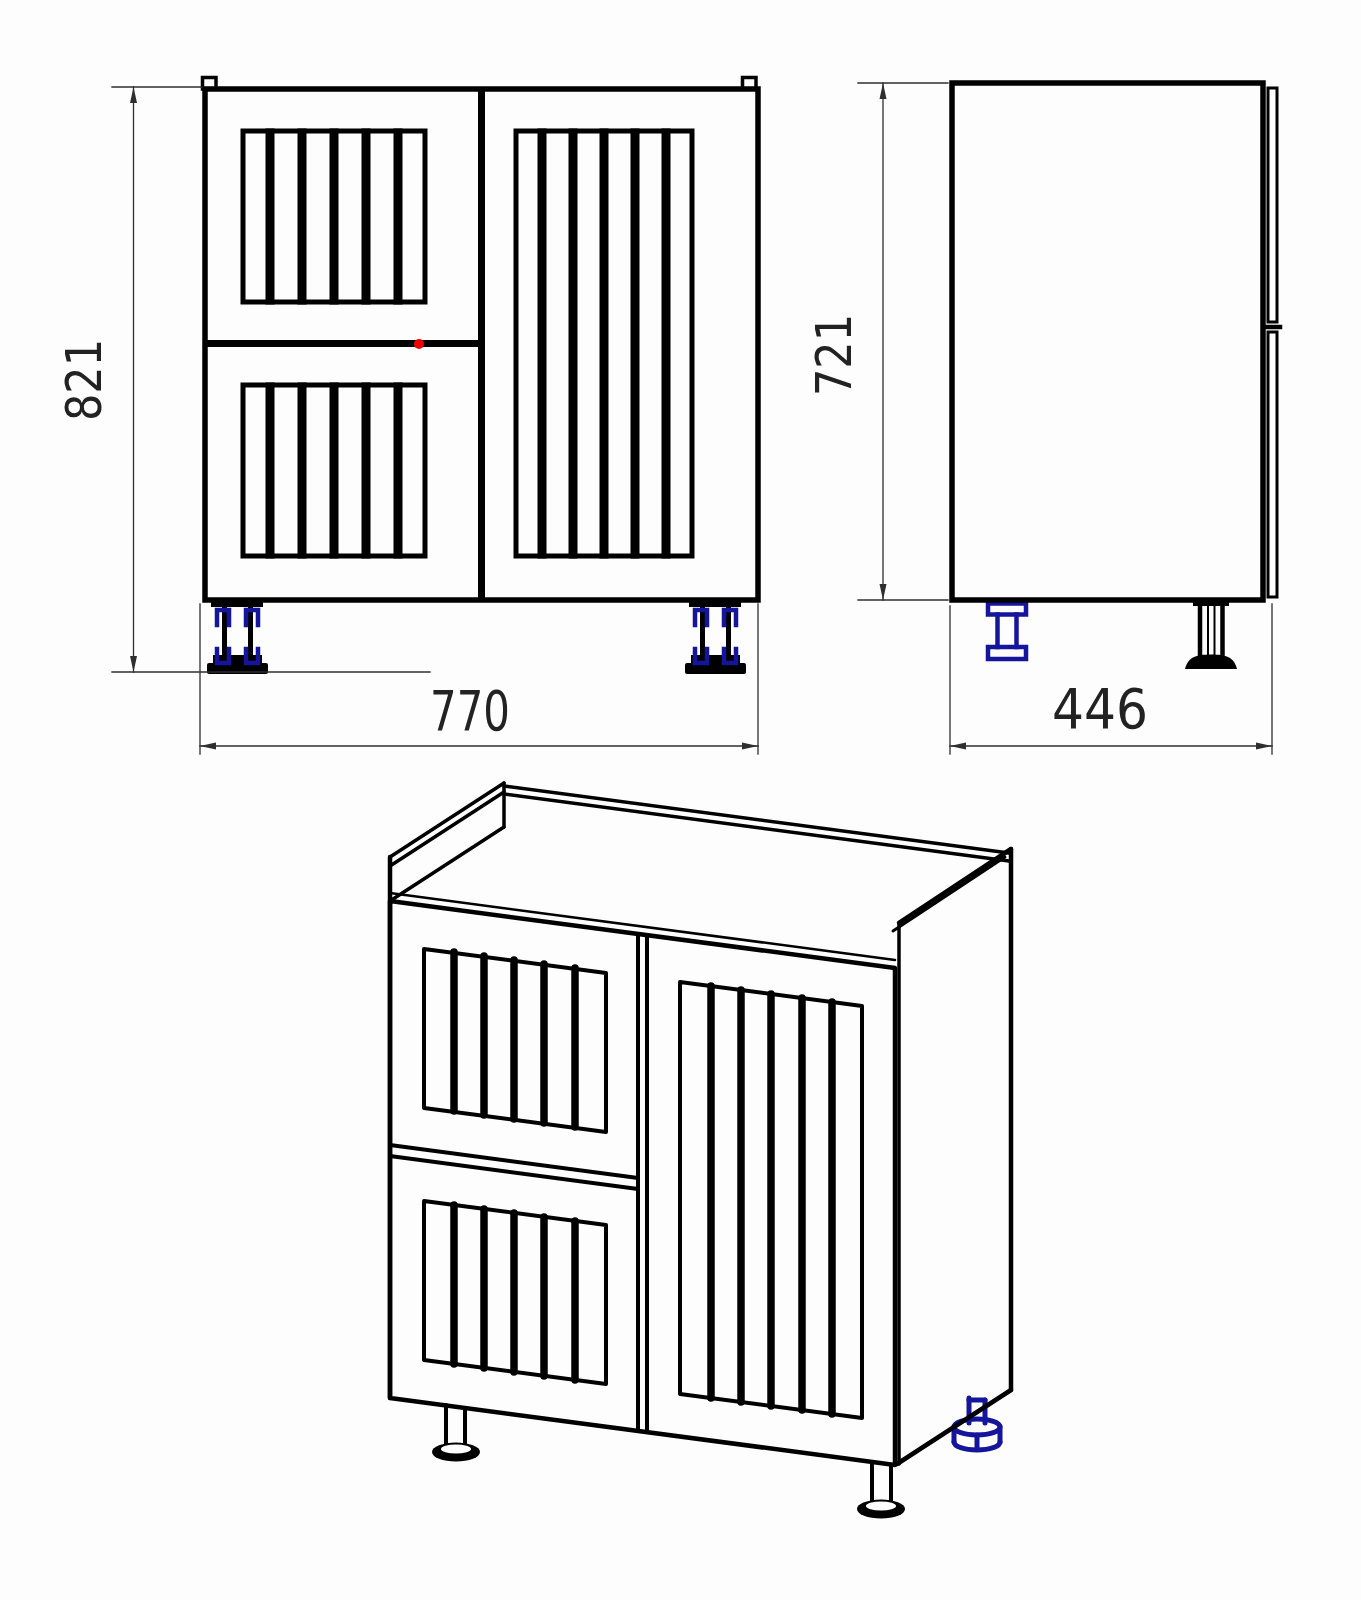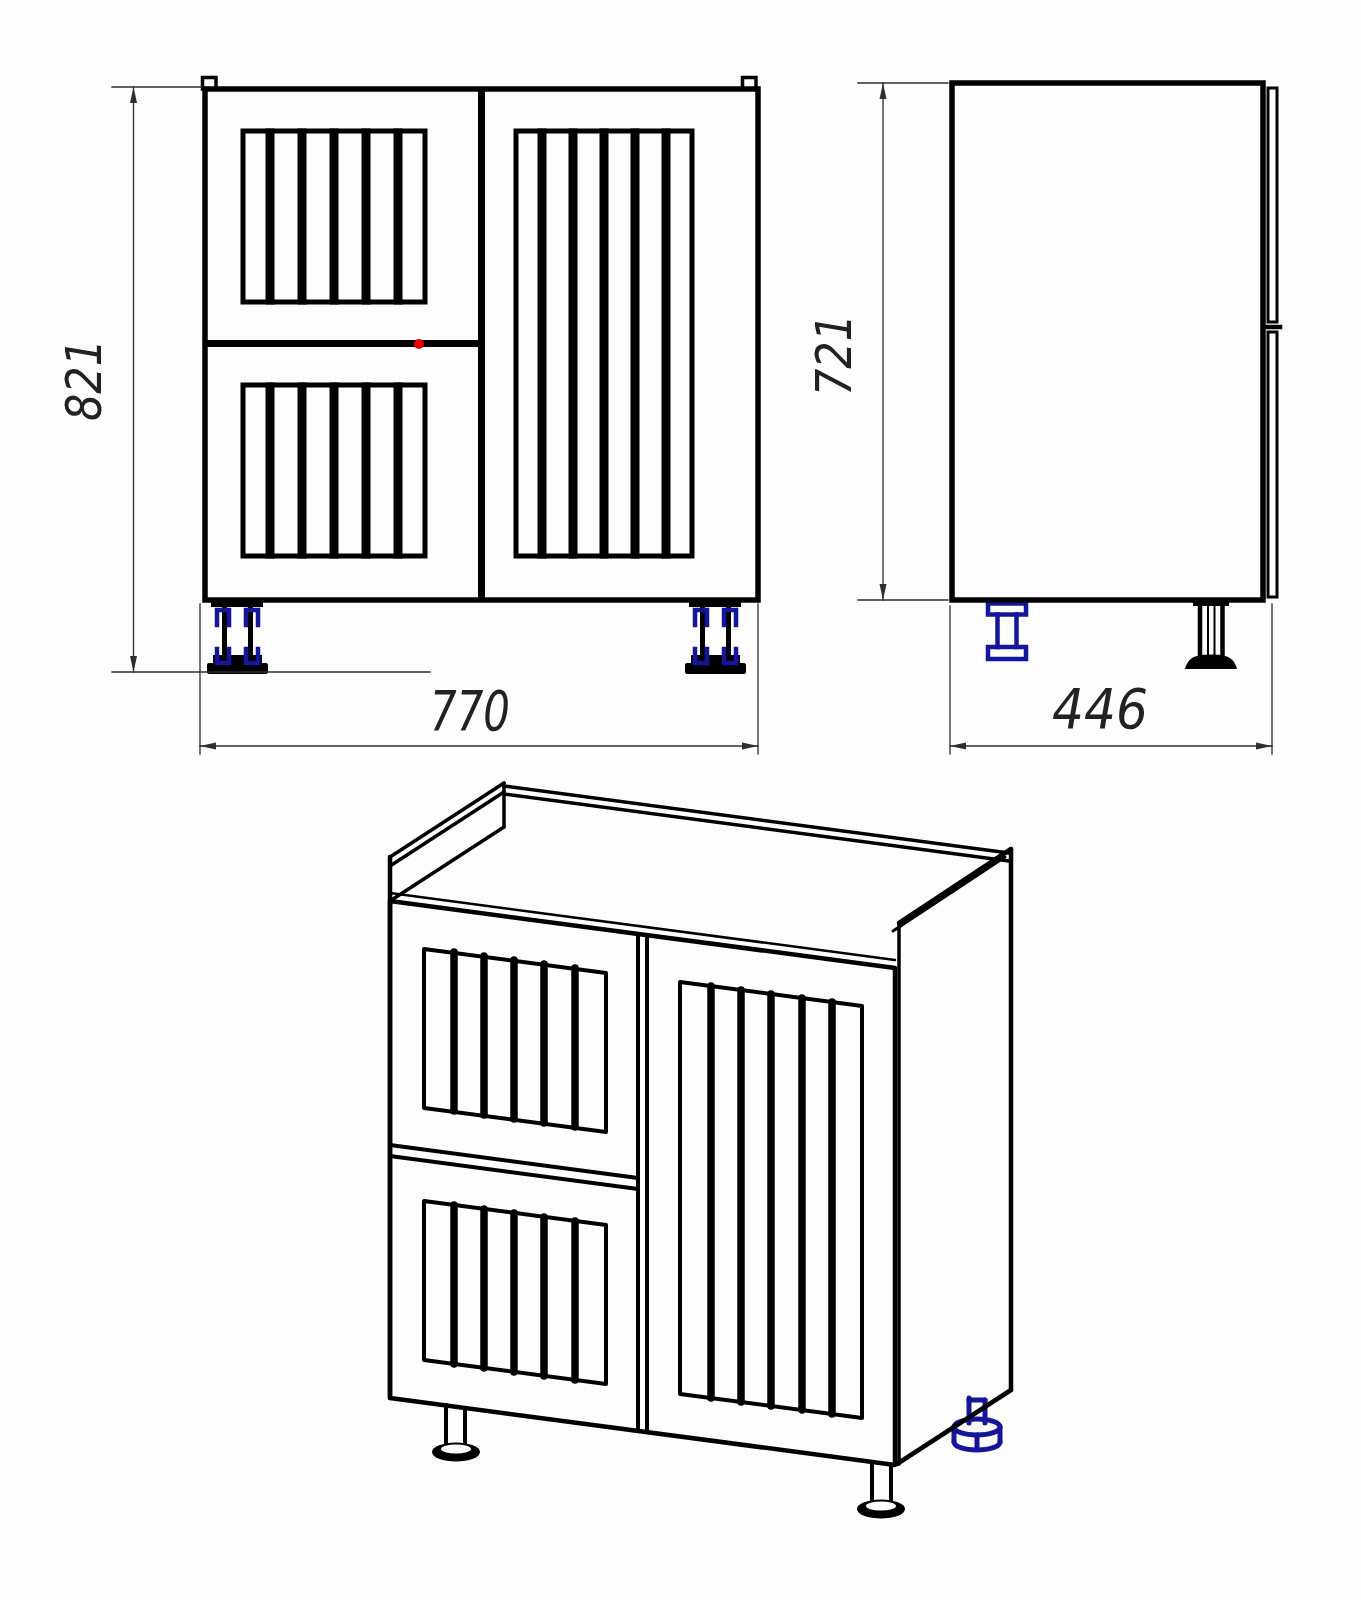--- a/index.html
+++ b/index.html
@@ -1,17 +1,17 @@
 <!DOCTYPE html>
 <html><head>
 <meta charset="utf-8">
 <style>
   html,body{margin:0;padding:0;background:#ffffff;}
   .canvas{position:relative;width:1361px;height:1600px;background:#fdfdfd;overflow:hidden;
-          font-family:"DejaVu Sans",sans-serif;font-style:italic;}
+          font-family:"DejaVu Sans",sans-serif;}
   svg{position:absolute;left:0;top:0;}
   .dim-label{fill:#222;font-family:"DejaVu Sans",sans-serif;font-weight:400;}
 </style>
 </head>
 <body>
 
 <div class="canvas">
 <svg width="1361" height="1600" viewBox="0 0 1361 1600">
 
   <g fill="none" stroke-linecap="square" stroke="#000000">

